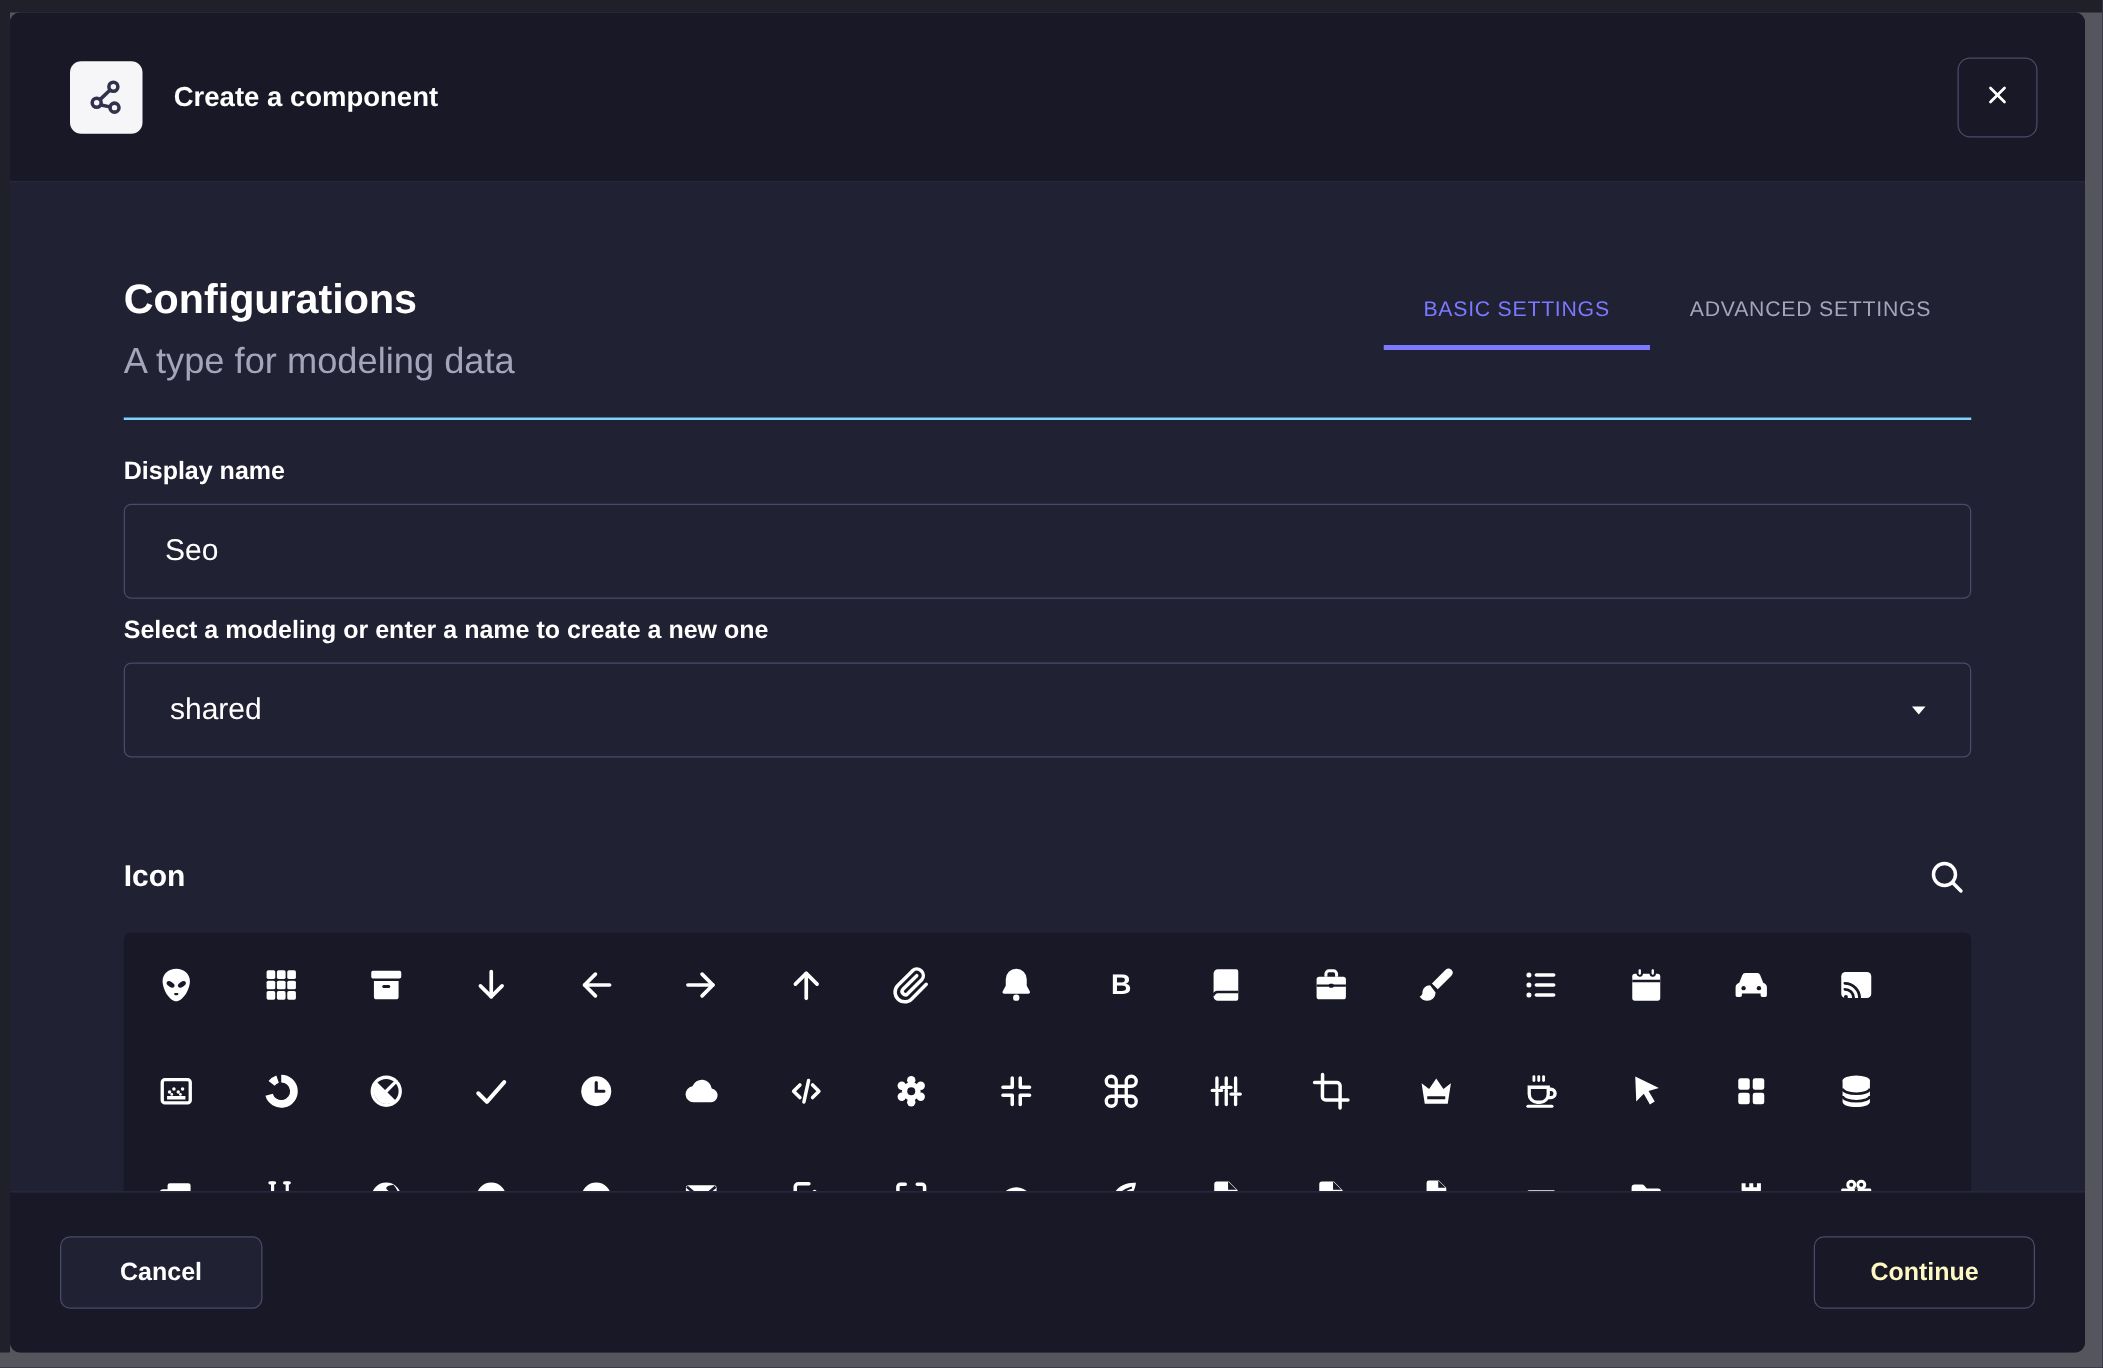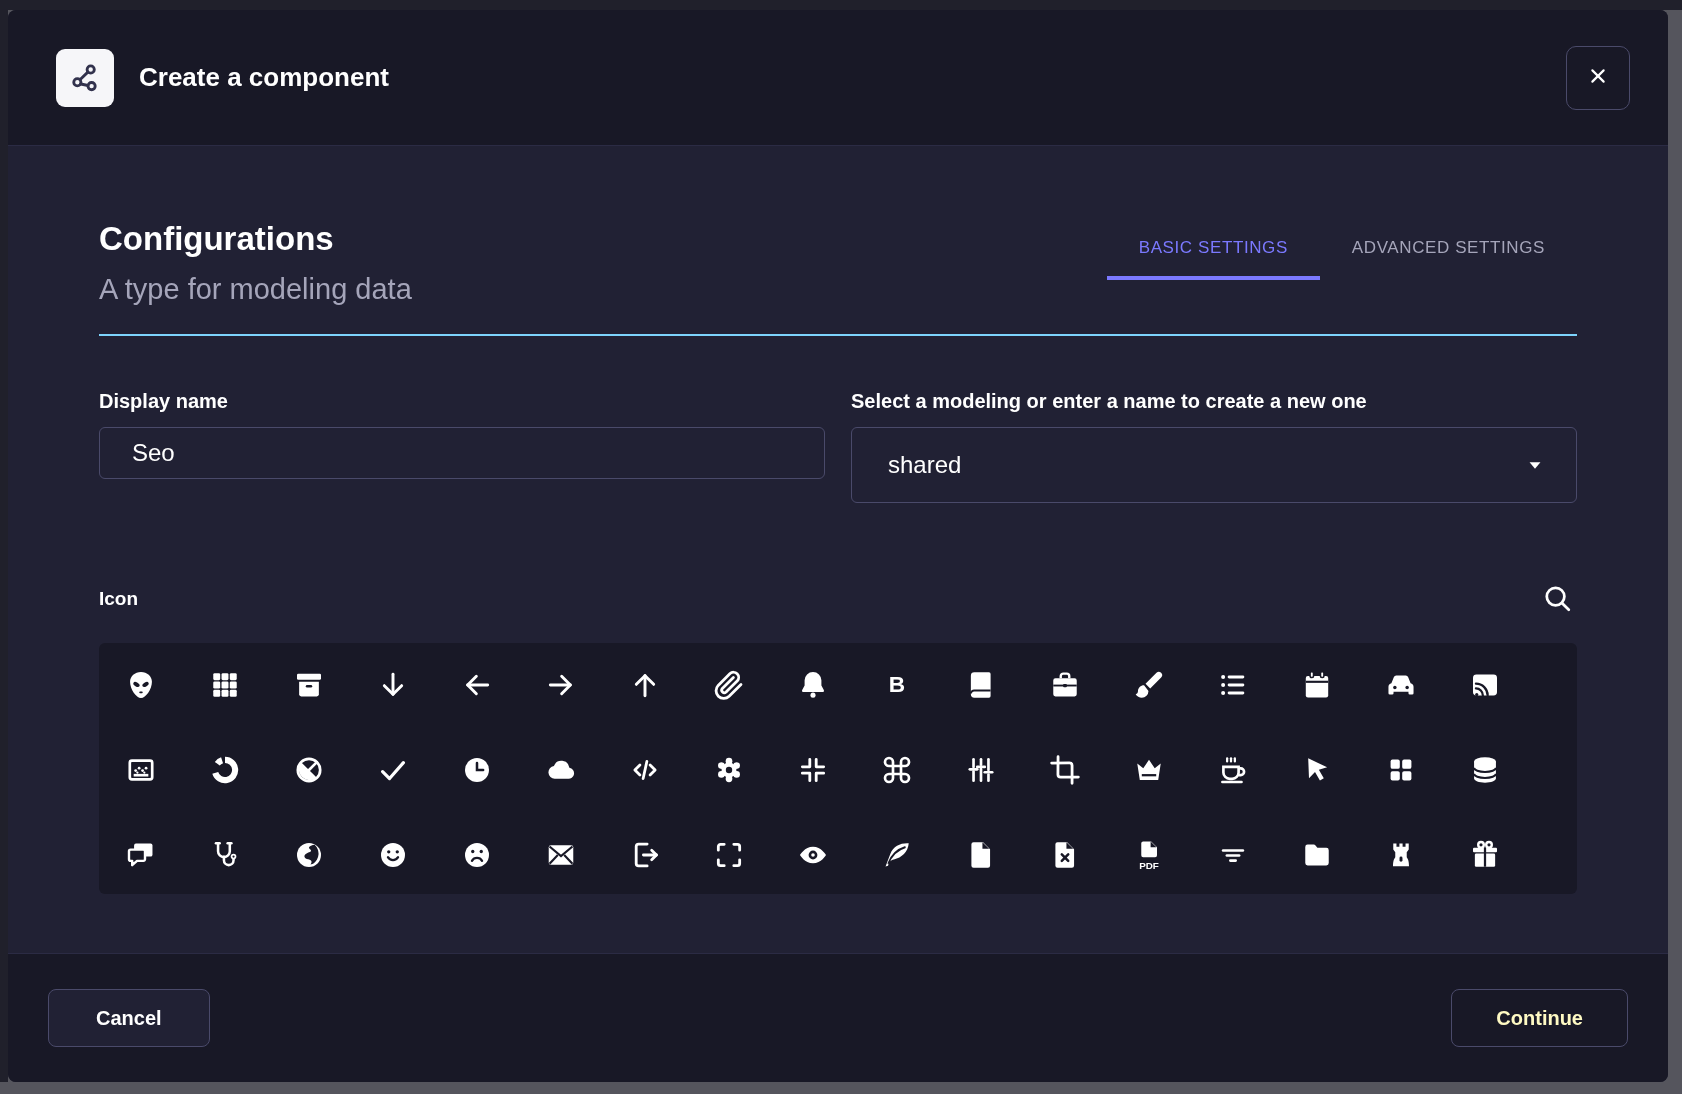--- a/index.html
+++ b/index.html
@@ -23,21 +23,21 @@
   .mheader {
     height:136px; flex:0 0 136px; background:#181826;
     border-bottom:1px solid #2b2b44;
     display:flex; align-items:center; padding:0 38px 0 48px;
   }
   .hicon {
     width:58px; height:58px; border-radius:9px; background:#f6f6f9;
     display:flex; align-items:center; justify-content:center; flex:0 0 auto;
   }
   .hicon svg { width:36px; height:36px; }
-  .mtitle { font-size:26px; font-weight:700; color:#ffffff; margin:0 0 0 25px; flex:1; }
+  .mtitle { font-size:22px; font-weight:700; color:#ffffff; margin:0 0 0 25px; flex:1; }
   .close-btn {
     width:64px; height:64px; border:1px solid #4a4a6a; border-radius:10px;
     background:transparent; cursor:pointer; display:flex; align-items:center; justify-content:center;
     padding:0;
   }
   .close-btn svg { width:26px; height:26px; }
 
   
   .mbody { flex:1; padding:72px 91px 0; overflow:hidden; }
 
@@ -45,36 +45,36 @@
   .headings h2 { margin:0 0 10px; font-size:33px; font-weight:700; color:#ffffff; line-height:1.25; }
   .headings p  { margin:0 0 24px; font-size:29px; color:#a5a5ba; line-height:1.4; }
   .tabs { display:flex; }
   .tab {
     padding:20px 32px 18px; font-size:17px; font-weight:400; letter-spacing:0.6px;
     color:#a5a5ba; border:none; background:transparent; cursor:pointer;
     border-bottom:4px solid transparent; text-transform:uppercase;
   }
   .tab.active { color:#7b79ff; border-bottom-color:#7b79ff; }
 
-  .fields { display:grid; grid-template-columns:1fr 1fr; gap:26px; margin-top:54px; }
+  .fields { display:grid; grid-template-columns:1fr; gap:14px; margin-top:30px; }
   .field label { display:block; font-size:20px; font-weight:700; color:#ffffff; margin-bottom:14px; }
   .text-input {
-    width:100%; height:52px; background:transparent; border:1px solid #4a4a6a; border-radius:6px;
+    width:100%; height:76px; background:transparent; border:1px solid #4a4a6a; border-radius:6px;
     color:#ffffff; font-size:24px; padding:0 32px; outline:none;
     font-family:"Liberation Sans", sans-serif;
   }
   .select {
     width:100%; height:76px; border:1px solid #4a4a6a; border-radius:6px;
     display:flex; align-items:center; justify-content:space-between;
     padding:0 28px 0 36px; color:#ffffff; font-size:24px; cursor:pointer;
   }
   .select .caret svg { width:26px; height:26px; display:block; }
 
   .icon-head { margin-top:78px; display:flex; align-items:center; justify-content:space-between; }
-  .icon-head label { font-size:19px; font-weight:700; color:#ffffff; }
+  .icon-head label { font-size:24px; font-weight:700; color:#ffffff; }
   .search-btn { background:transparent; border:none; cursor:pointer; padding:0; width:36px; height:36px; }
   .search-btn svg { width:33px; height:33px; display:block; }
 
   .icon-grid {
     margin-top:26px; background:#181826; border-radius:6px;
     padding:26px 0 23px 26px; display:flex; flex-direction:column; gap:53px;
   }
   .icon-row { display:flex; gap:52px; }
   .icon-cell { width:32px; height:32px; cursor:pointer; }
   .icon-cell svg { width:32px; height:32px; display:block; }

